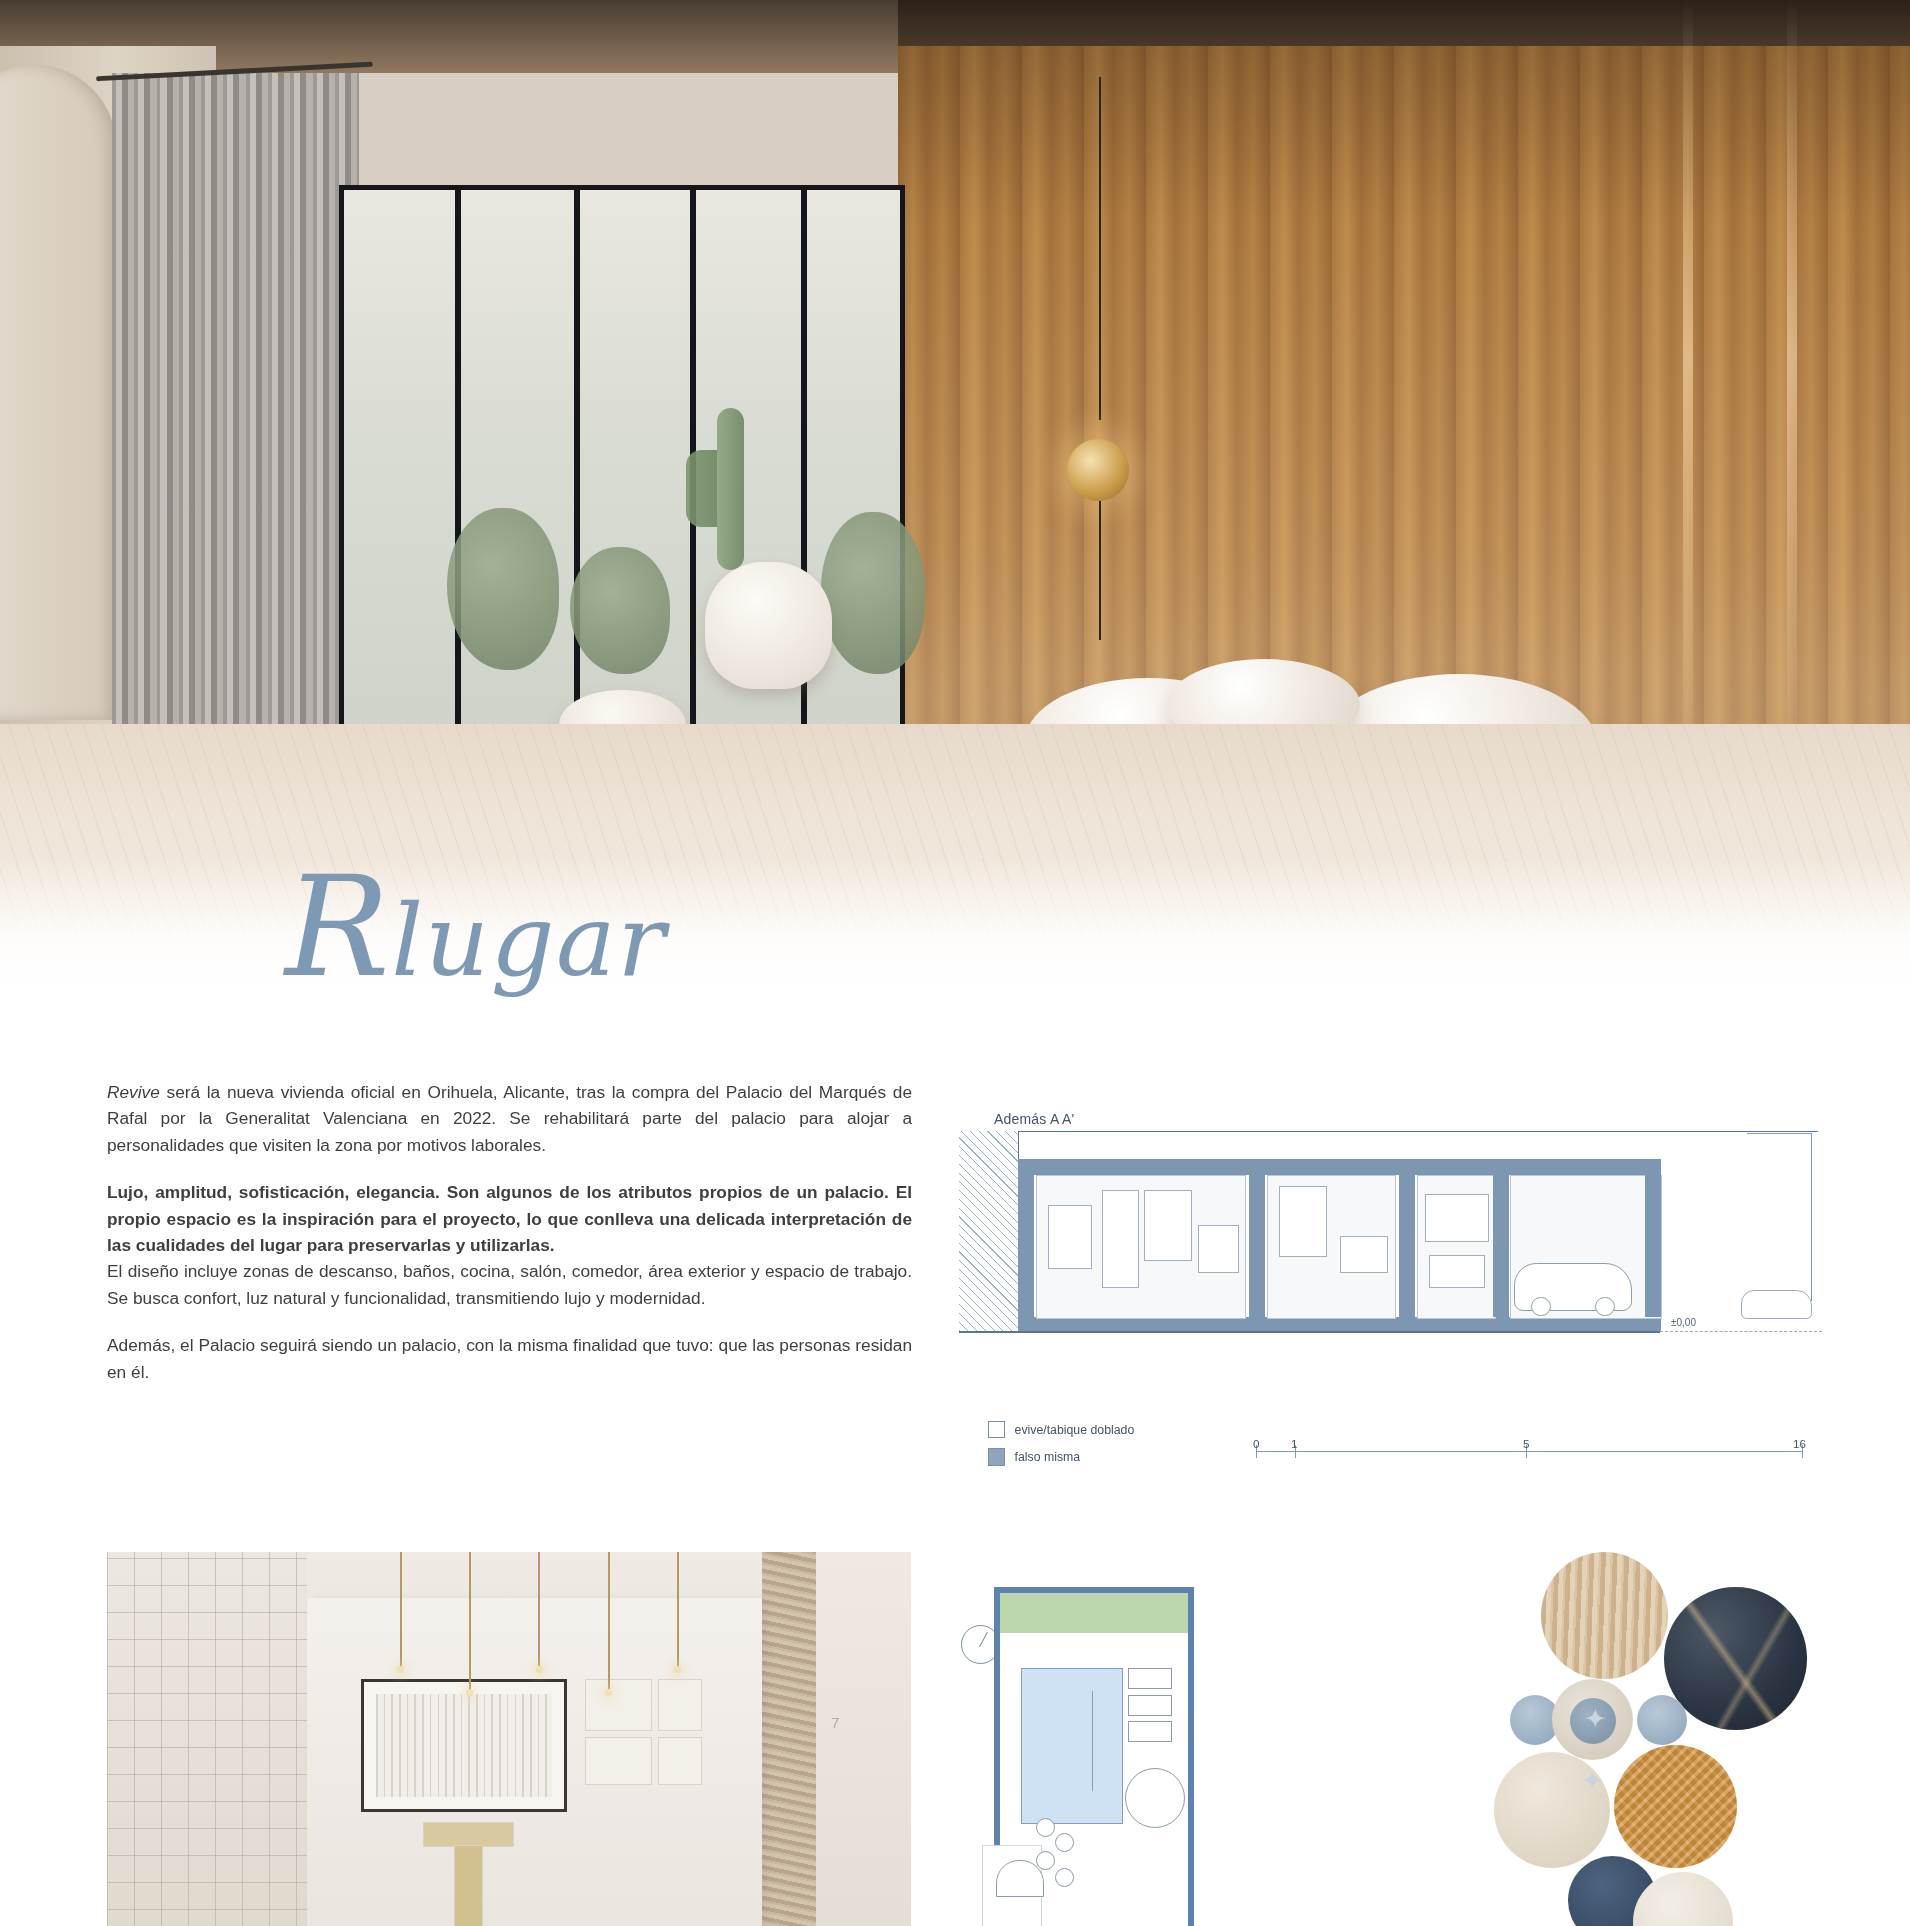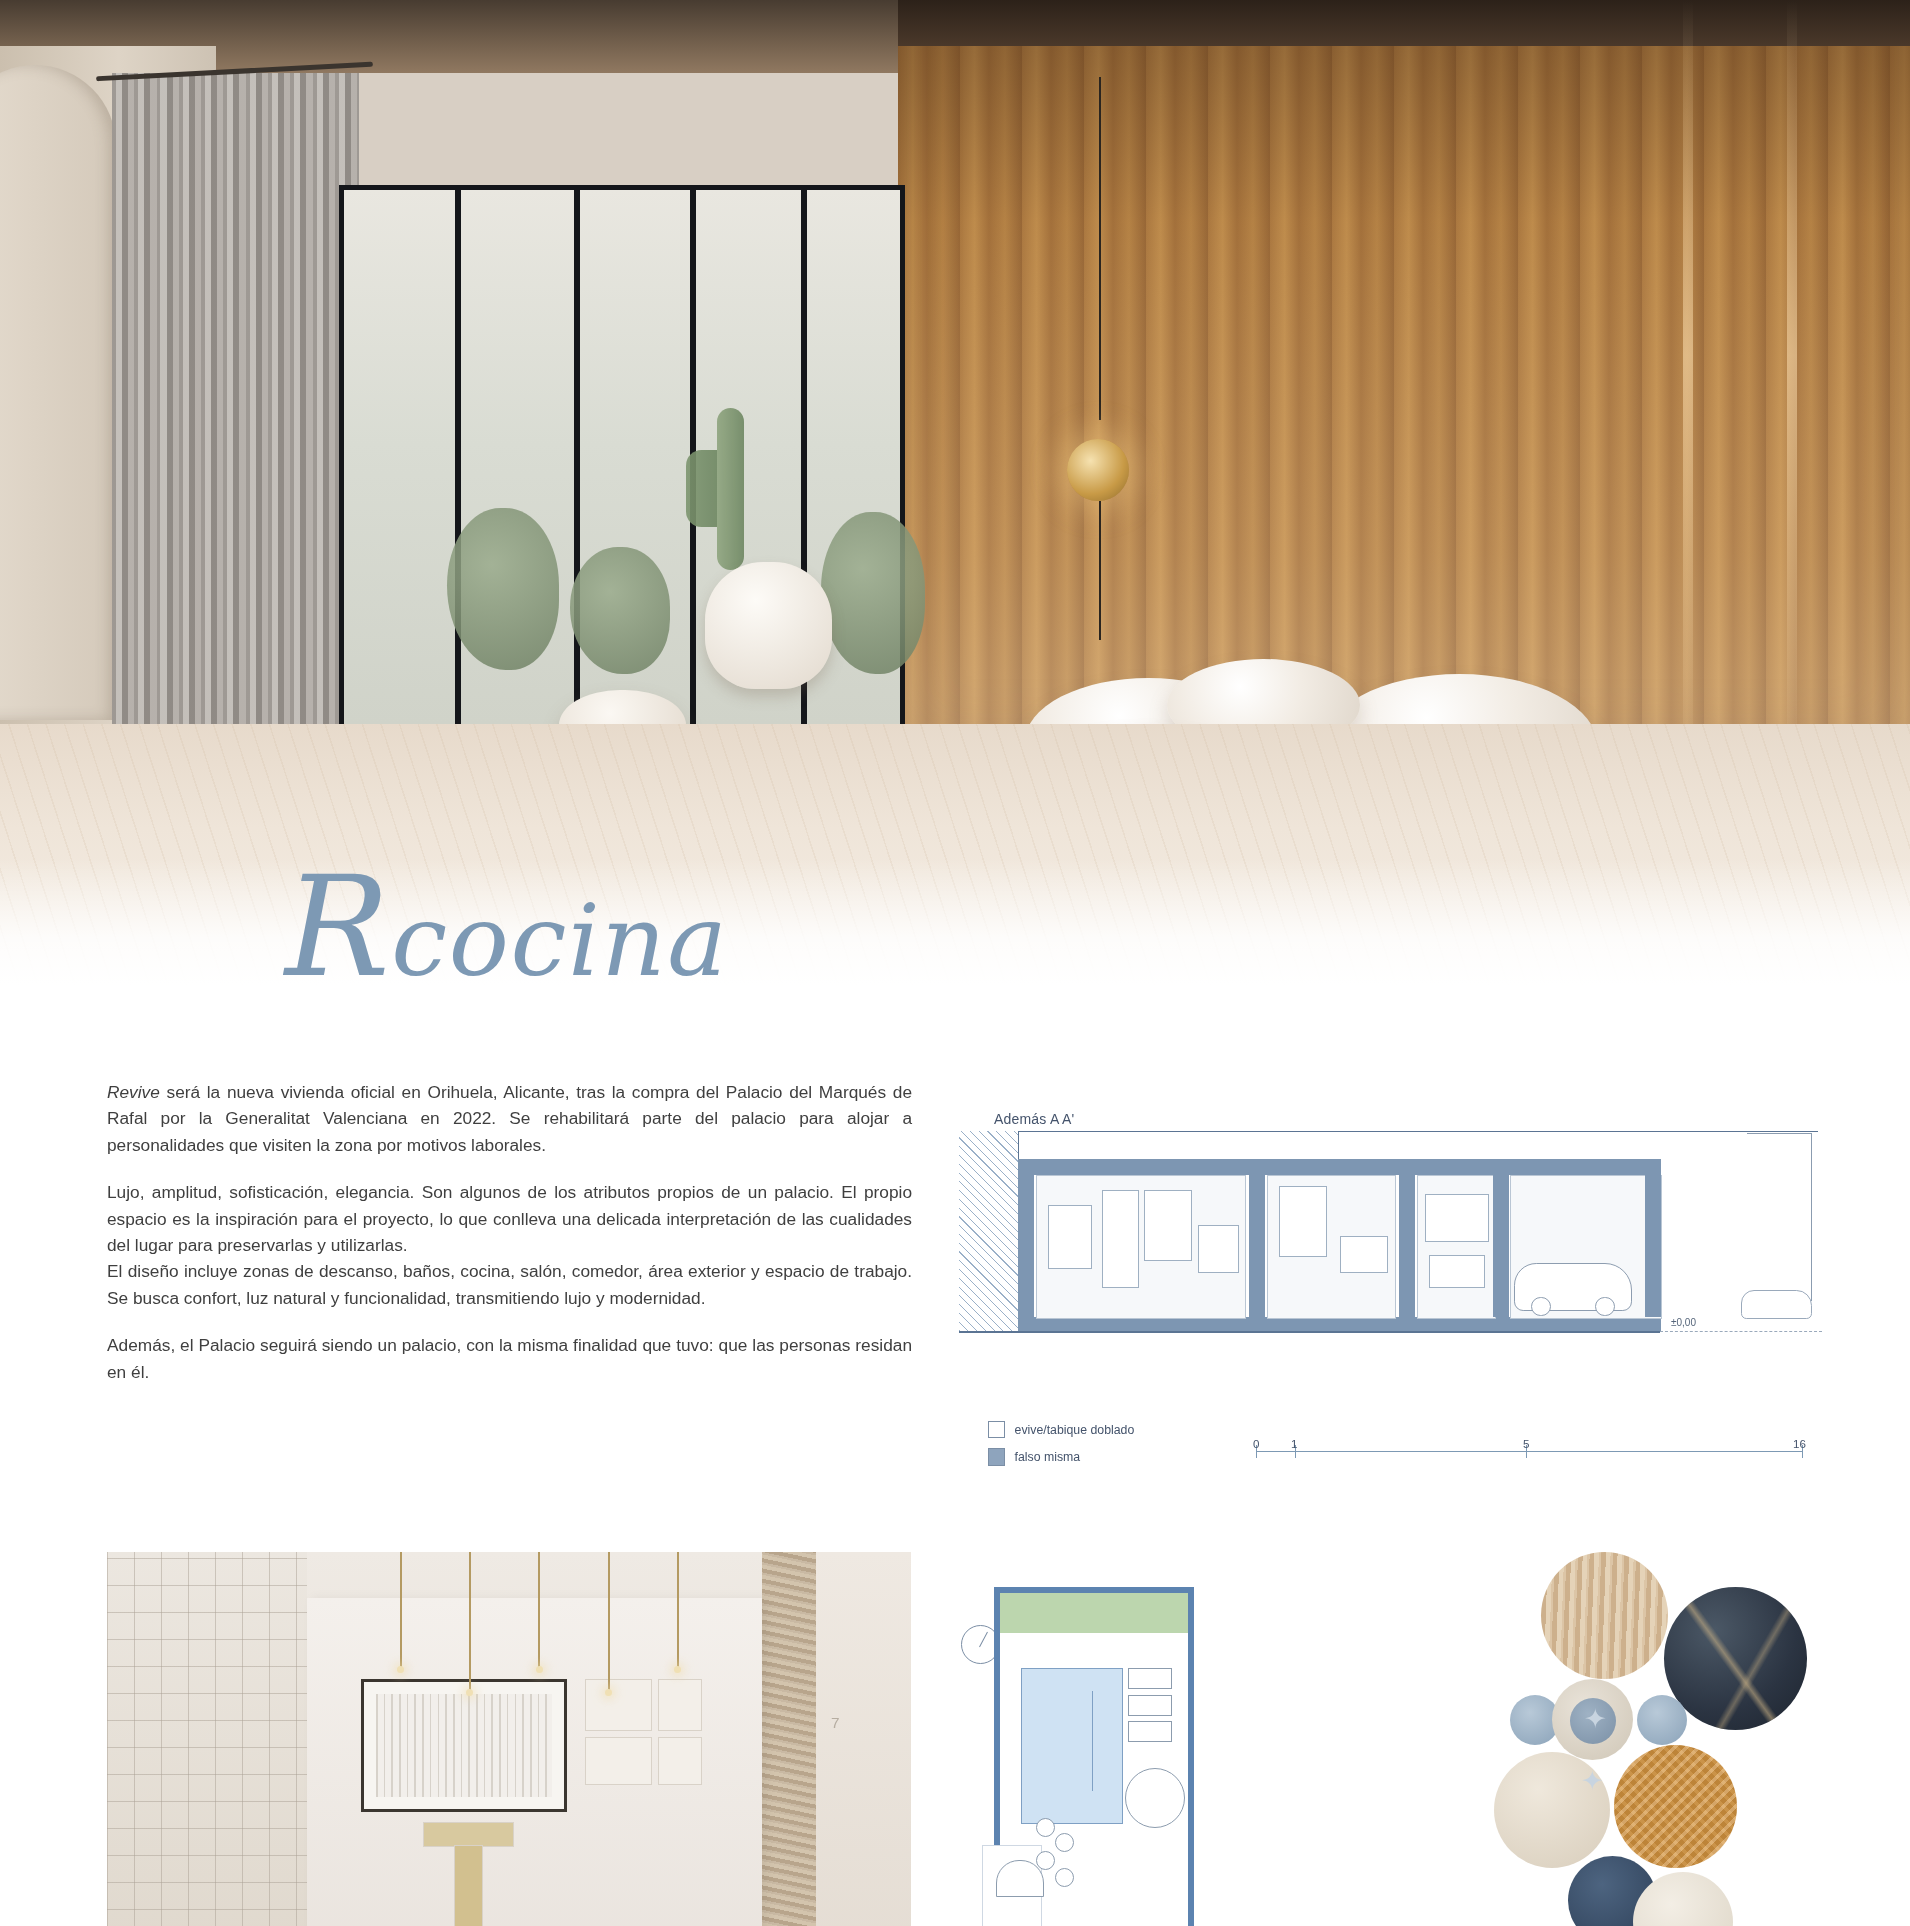--- a/index.html
+++ b/index.html
@@ -182,21 +182,21 @@
     position: absolute;
     left: 107px;
     top: 1079px;
     width: 805px;
     font-size: 17.3px;
     line-height: 1.52;
     text-align: justify;
     color: #3f3f3f;
   }
   .text-col p { margin: 0 0 21.6px 0; }
-  .text-col p.tight { margin-bottom: 0; }
+  .text-col p.tight { margin-bottom: 0; font-weight: bold; }
   .text-col em { font-style: italic; }
 
   
   .section-block {
     position: absolute;
     left: 959px;
     top: 1109px;
     width: 859px;
     height: 254px;
   }
@@ -473,21 +473,21 @@
   <div class="ottoman" style="left:778px; top:778px; width:370px; height:135px;"></div>
   <div class="ottoman" style="left:1009px; top:728px; width:277px; height:127px;"></div>
   <div class="ottoman" style="left:1237px; top:817px; width:316px; height:123px;"></div>
   <div class="ottoman" style="left:994px; top:878px; width:424px; height:116px;"></div>
 
   <div class="hero-floor"></div>
   <div class="hero-fade"></div>
 </div>
 
 <div class="title-script">
-  <span class="cap">R</span><span>cocina</span>
+  <span class="cap">R</span><span>lugar</span>
 </div>
 
 <div class="text-col">
   <p><em>Revive</em><span> será la nueva vivienda oficial en Orihuela, Alicante, tras la compra del Palacio del Marqués de Rafal por la Generalitat Valenciana en 2022. Se rehabilitará parte del palacio para alojar a personalidades que visiten la zona por motivos laborales.</span></p>
   <p class="tight">Lujo, amplitud, sofisticación, elegancia. Son algunos de los atributos propios de un palacio. El propio espacio es la inspiración para el proyecto, lo que conlleva una delicada interpretación de las cualidades del lugar para preservarlas y utilizarlas.</p>
   <p>El diseño incluye zonas de descanso, baños, cocina, salón, comedor, área exterior y espacio de trabajo. Se busca confort, luz natural y funcionalidad, transmitiendo lujo y modernidad.</p>
   <p>Además, el Palacio seguirá siendo un palacio, con la misma finalidad que tuvo: que las personas residan en él.</p>
 </div>
 
 <div class="section-block">

